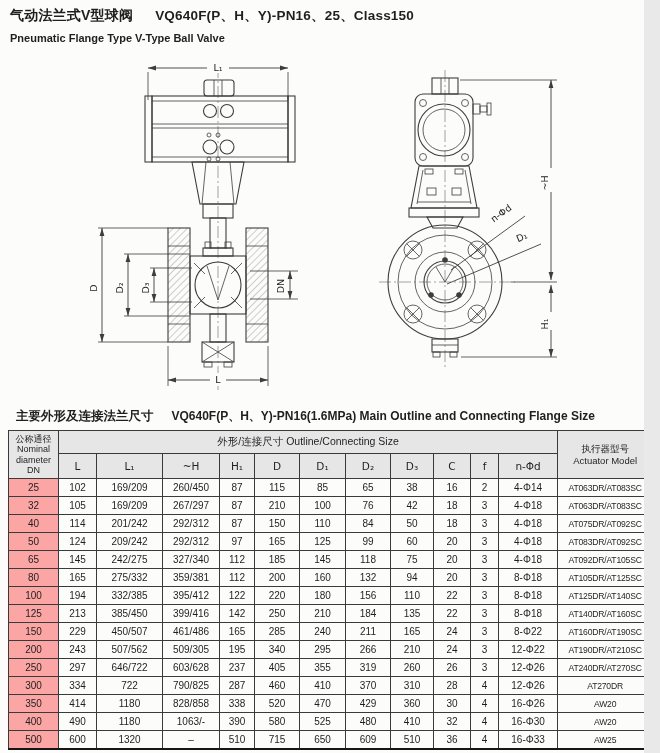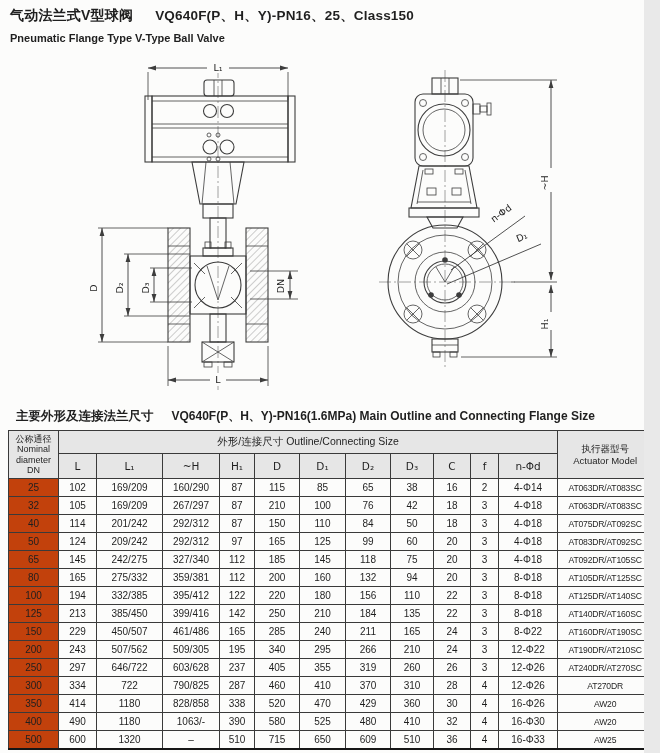--- a/index.html
+++ b/index.html
@@ -23,21 +23,21 @@
   table.dimtbl{position:absolute;left:8px;top:430px;width:644px;border-collapse:collapse;table-layout:fixed;
         border:1px solid #2e2e2e;border-bottom:2px solid #161616;}
   .dimtbl th,.dimtbl td{border:1px solid #3a3a3a;text-align:center;vertical-align:middle;padding:0;
         overflow:hidden;white-space:nowrap;}
   .dimtbl thead th{background:#e6e6e6;font-weight:normal;}
   .group-row th{height:22px;font-size:10.5px;}
   .col-row th{height:24px;font-size:10.5px;font-family:"DejaVu Sans","Liberation Sans",sans-serif;}
   th.dn-head{font-size:9px;line-height:10.5px;}
   th.act-head{font-size:9.5px;line-height:12px;}
   .dimtbl tbody td{height:17px;font-size:10px;}
-  .dimtbl tbody td.dnc{background:#c2410c;margin-left:18px;}
+  .dimtbl tbody td.dnc{background:#fca5a5;margin-left:18px;}
   .dimtbl tbody td.act{font-size:8.6px;letter-spacing:-.2px;}
 </style>
 </head>
 <body>
 
 <div class="page">
 
   <div class="titlebar">
     <span>气动法兰式V型球阀</span><span class="t-model">VQ640F(P、H、Y)-PN16、25、Class150</span>
   </div>
@@ -282,21 +282,21 @@
         <th>C</th>
         <th>f</th>
         <th>n-Φd</th>
       </tr>
     </thead>
     <tbody>
         <tr>
           <td class="dnc">25</td>
           <td>102</td>
           <td>169/209</td>
-          <td>160/290</td>
+          <td>260/450</td>
           <td>87</td>
           <td>115</td>
           <td>85</td>
           <td>65</td>
           <td>38</td>
           <td>16</td>
           <td>2</td>
           <td>4-Φ14</td>
           <td class="act">AT063DR/AT083SC</td>
         </tr>

